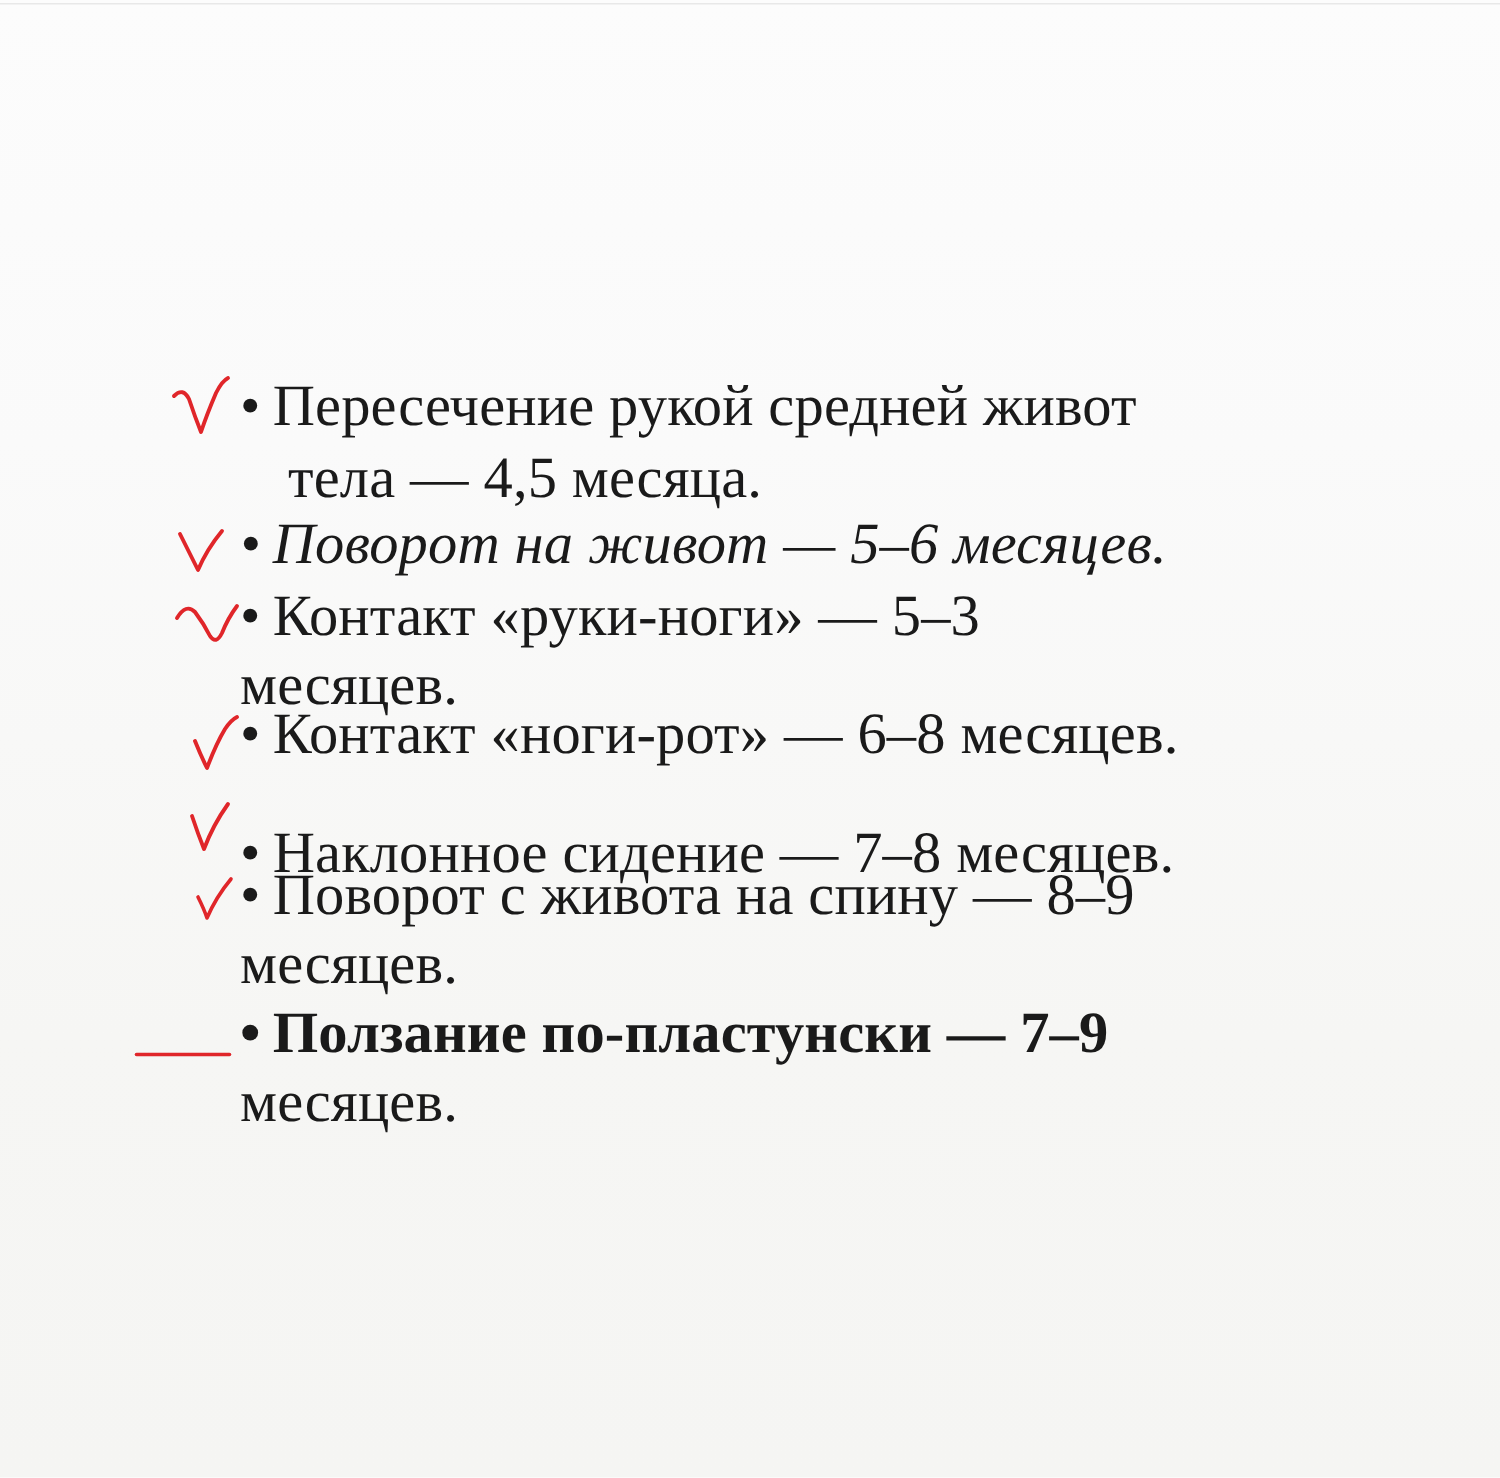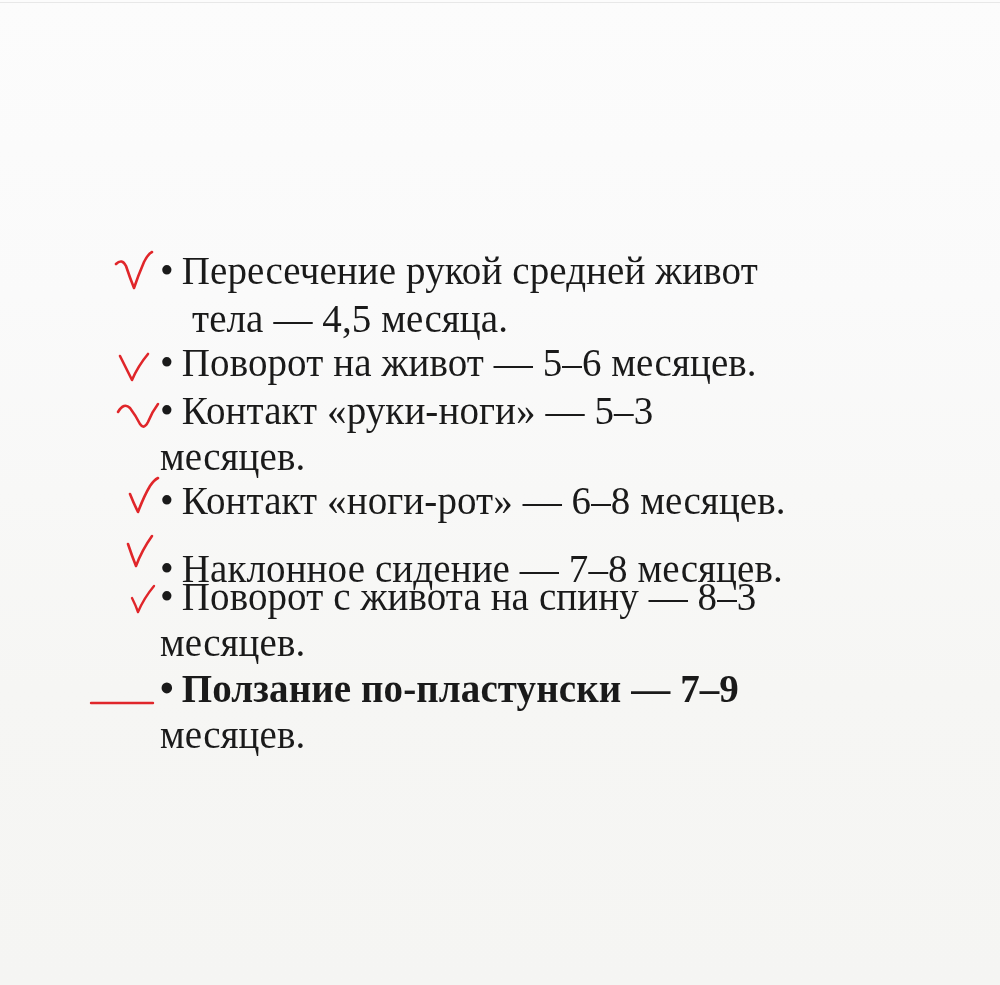--- a/index.html
+++ b/index.html
@@ -63,61 +63,61 @@
   </div>
   <div class="line" style="left:160px; top:296px;margin-left:32px;">
     <span>тела — 4,5 месяца.</span>
   </div>
 
   <div class="mark" style="left:118px; top:350px;">
     <svg width="34" height="34" viewBox="0 0 34 34">
       <path d="M2 6 Q8 18 14 30 Q20 16 30 4" fill="none" stroke="#e0262a" stroke-width="2.6" stroke-linecap="round" stroke-linejoin="round"></path>
     </svg>
   </div>
-  <div class="line" style="left:160px; top:340px;">
+  <div class="line" style="left:160px; top:340px;font-style:italic;">
     <span class="bullet">•</span><span>Поворот на живот — 5–6 месяцев.</span>
   </div>
 
   <div class="mark" style="left:116px; top:400px;">
     <svg width="44" height="30" viewBox="0 0 44 30">
       <path d="M2 12 Q8 2 14 8 Q20 16 24 24 Q28 30 32 22 Q36 12 42 4" fill="none" stroke="#e0262a" stroke-width="2.6" stroke-linecap="round" stroke-linejoin="round"></path>
     </svg>
   </div>
   <div class="line" style="left:160px; top:388px;">
     <span class="bullet">•</span><span>Контакт «руки-ноги» — 5–3</span>
   </div>
   <div class="line" style="left:160px; top:434px;">
     <span>месяцев.</span>
   </div>
 
   <div class="mark" style="left:128px; top:476px;">
     <svg width="32" height="40" viewBox="0 0 32 40">
       <path d="M2 18 Q6 28 10 36 Q16 20 22 10 Q26 4 30 2" fill="none" stroke="#e0262a" stroke-width="2.6" stroke-linecap="round" stroke-linejoin="round"></path>
     </svg>
   </div>
-  <div class="line" style="left:160px; top:478px;">
+  <div class="line" style="left:160px; top:467px;">
     <span class="bullet">•</span><span>Контакт «ноги-рот» — 6–8 месяцев.</span>
   </div>
 
   <div class="mark" style="left:126px; top:534px;">
     <svg width="28" height="34" viewBox="0 0 28 34">
       <path d="M2 10 Q6 22 10 32 Q16 16 26 2" fill="none" stroke="#e0262a" stroke-width="2.6" stroke-linecap="round" stroke-linejoin="round"></path>
     </svg>
   </div>
   <div class="line" style="left:160px; top:546px;">
     <span class="bullet">•</span><span>Наклонное сидение — 7–8 месяцев.</span>
   </div>
 
   <div class="mark" style="left:130px; top:584px;">
     <svg width="26" height="30" viewBox="0 0 26 30">
       <path d="M2 14 Q6 22 8 28 Q14 14 24 2" fill="none" stroke="#e0262a" stroke-width="2.4" stroke-linecap="round" stroke-linejoin="round"></path>
     </svg>
   </div>
   <div class="line" style="left:160px; top:574px;">
-    <span class="bullet">•</span><span>Поворот с живота на спину — 8–3</span>
+    <span class="bullet">•</span><span>Поворот с живота на спину — 8–9</span>
   </div>
   <div class="line" style="left:160px; top:620px;">
     <span>месяцев.</span>
   </div>
 
   <div class="mark" style="left:90px; top:700px;">
     <svg width="64" height="6" viewBox="0 0 64 6">
       <path d="M1 3 L63 3" fill="none" stroke="#e0262a" stroke-width="2.4" stroke-linecap="round"></path>
     </svg>
   </div>

